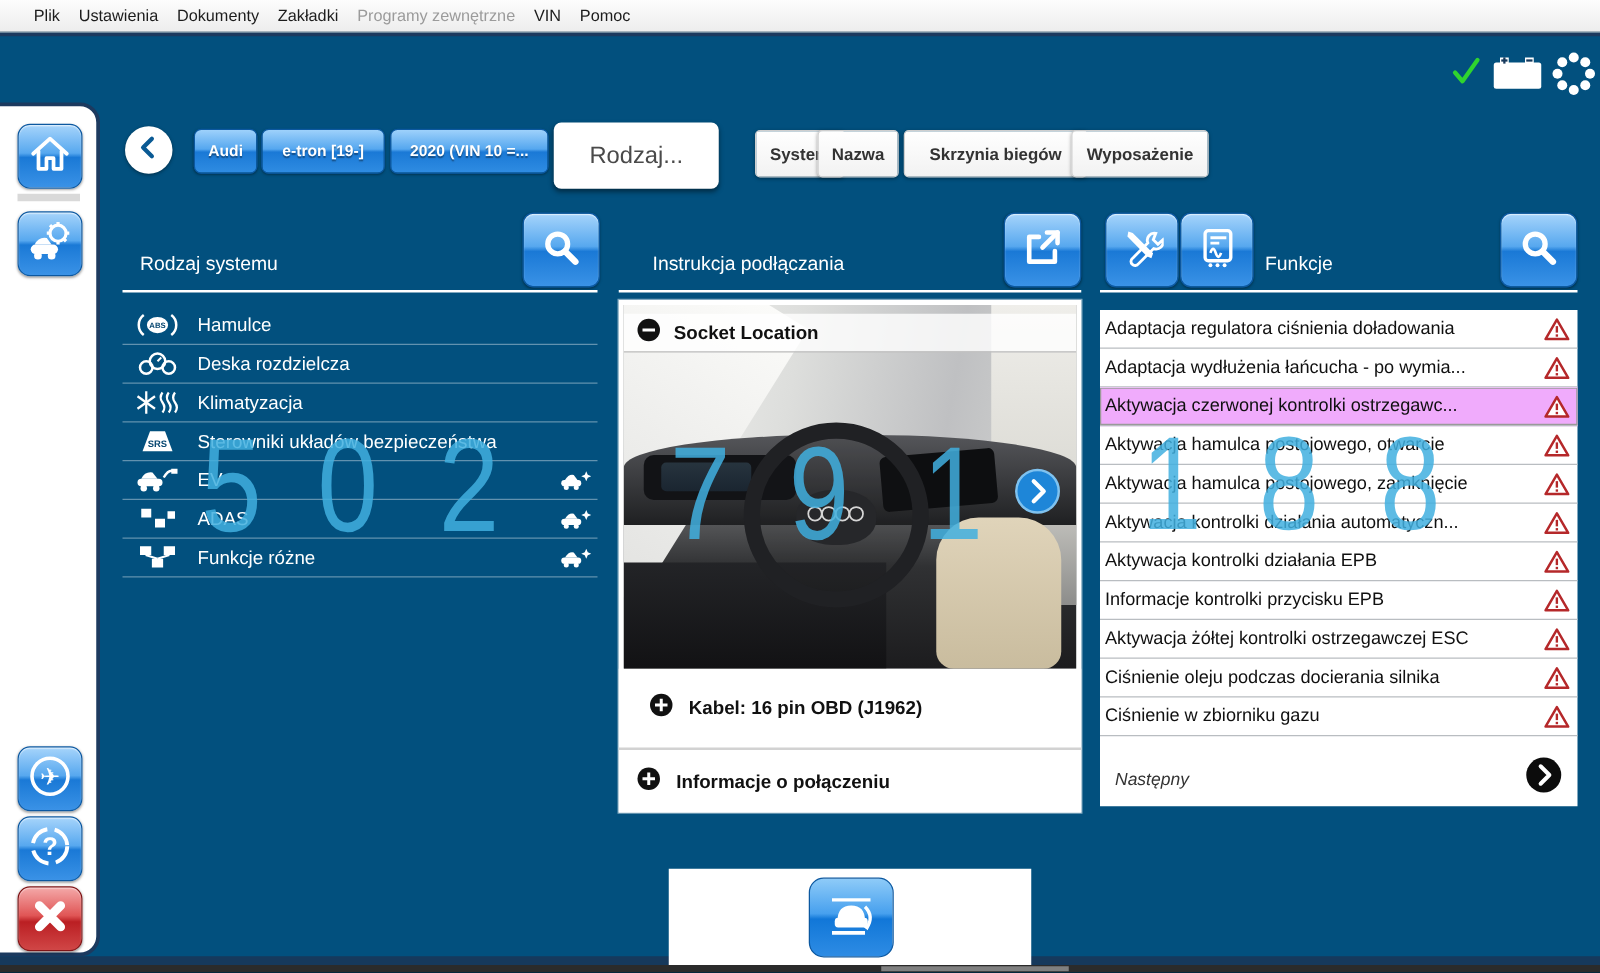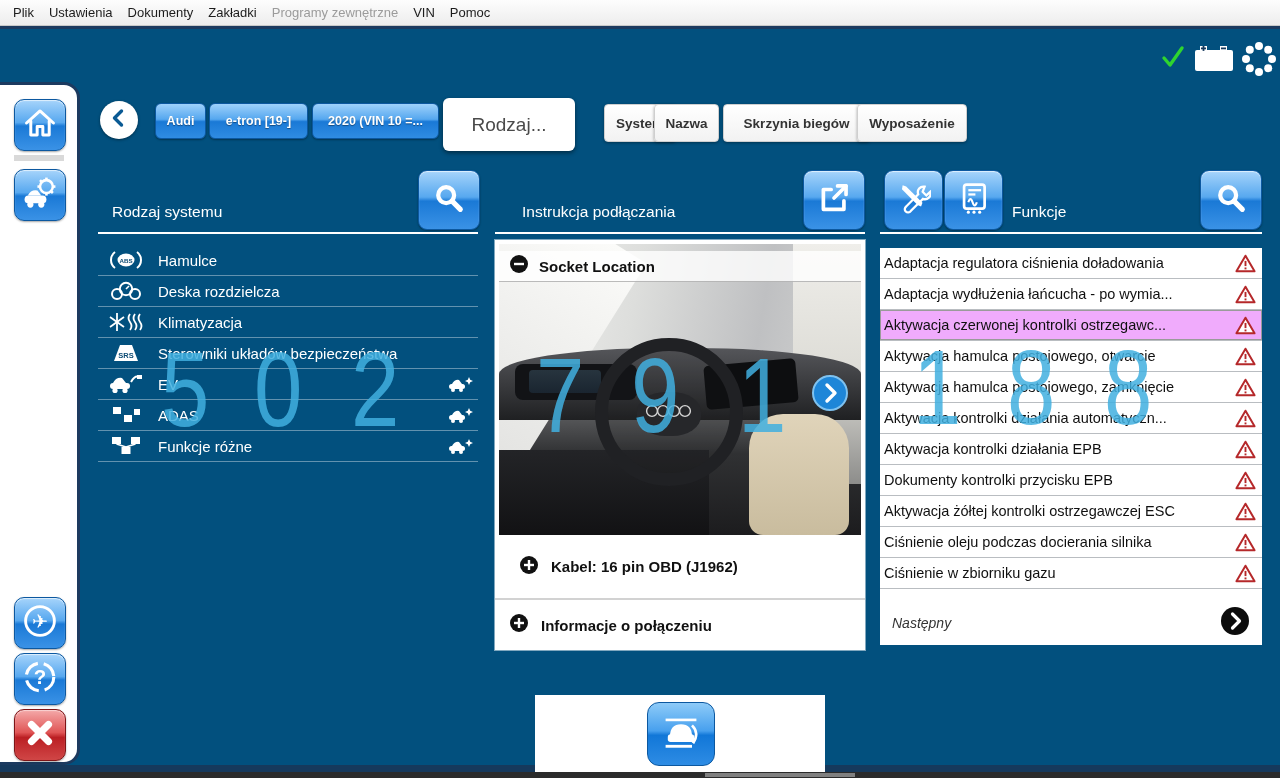--- a/index.html
+++ b/index.html
@@ -3,21 +3,21 @@
 <meta charset="utf-8">
 <style>
   html,body{margin:0;padding:0;background:#000;}
   #app{position:relative;width:1280px;height:778px;overflow:hidden;
        font-family:"Liberation Sans","DejaVu Sans",sans-serif;background:#02507e;}
   .abs{position:absolute;}
 
   
   .menubar{left:0;top:0;width:1280px;height:26px;background:linear-gradient(#fdfdfd,#ededed);
            border-bottom:1px solid #c9c9c9;display:flex;align-items:center;gap:15px;
-           padding-left:13px;box-sizing:border-box;z-index:6;}
+           padding-left:27px;box-sizing:border-box;z-index:6;}
   .menu-item{font-size:13px;color:#1c1c1c;cursor:default;}
   .menu-item.disabled{color:#9b9b9b;}
 
   .main-bg{left:0;top:26px;width:1280px;height:752px;background:#02507e;border-top:3px solid #1c3a5f;box-sizing:border-box;}
 
   
   .status{z-index:3;}
 
   
   .sidebar{left:-4px;top:82px;width:84px;height:683px;background:#fff;z-index:2;
@@ -502,21 +502,21 @@
     </div>
     <div class="fn-row">
       <span class="fn-label">Aktywacja kontrolki działania EPB</span>
       <span class="fn-warn"><svg width="21" height="19" viewBox="0 0 24 22">
             <path d="M12 2 L22.5 20 H1.5 Z" fill="#fff" stroke="#b5282a" stroke-width="2.3" stroke-linejoin="round"></path>
             <rect x="10.9" y="8" width="2.2" height="6" fill="#b5282a"></rect>
             <rect x="10.9" y="15.6" width="2.2" height="2.2" fill="#b5282a"></rect>
           </svg></span>
     </div>
     <div class="fn-row">
-      <span class="fn-label">Dokumenty kontrolki przycisku EPB</span>
+      <span class="fn-label">Informacje kontrolki przycisku EPB</span>
       <span class="fn-warn"><svg width="21" height="19" viewBox="0 0 24 22">
             <path d="M12 2 L22.5 20 H1.5 Z" fill="#fff" stroke="#b5282a" stroke-width="2.3" stroke-linejoin="round"></path>
             <rect x="10.9" y="8" width="2.2" height="6" fill="#b5282a"></rect>
             <rect x="10.9" y="15.6" width="2.2" height="2.2" fill="#b5282a"></rect>
           </svg></span>
     </div>
     <div class="fn-row">
       <span class="fn-label">Aktywacja żółtej kontrolki ostrzegawczej ESC</span>
       <span class="fn-warn"><svg width="21" height="19" viewBox="0 0 24 22">
             <path d="M12 2 L22.5 20 H1.5 Z" fill="#fff" stroke="#b5282a" stroke-width="2.3" stroke-linejoin="round"></path>

